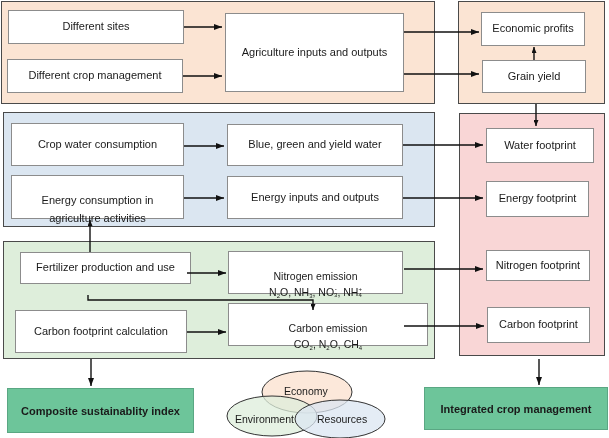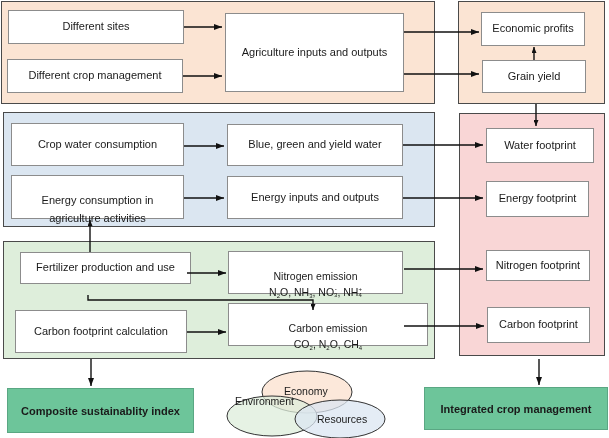--- a/index.html
+++ b/index.html
@@ -131,14 +131,14 @@
   </g>
 
   <g stroke="#333" stroke-width="1">
     <ellipse cx="307" cy="392" rx="45" ry="21" fill="#fbe4d3" fill-opacity="0.85"></ellipse>
     <ellipse cx="272" cy="416" rx="45" ry="20" fill="#deeedb" fill-opacity="0.75"></ellipse>
     <ellipse cx="340" cy="419" rx="45" ry="19" fill="#dbe6f1" fill-opacity="0.75"></ellipse>
   </g>
 </svg>
 
 <span class="venn-label" style="left:284px;top:385px;">Economy</span>
-<span class="venn-label" style="left:235px;top:395px;">Environment</span>
+<span class="venn-label" style="left:235px;top:413px;">Environment</span>
 <span class="venn-label" style="left:317px;top:413px;">Resources</span>
 
 </body></html>

